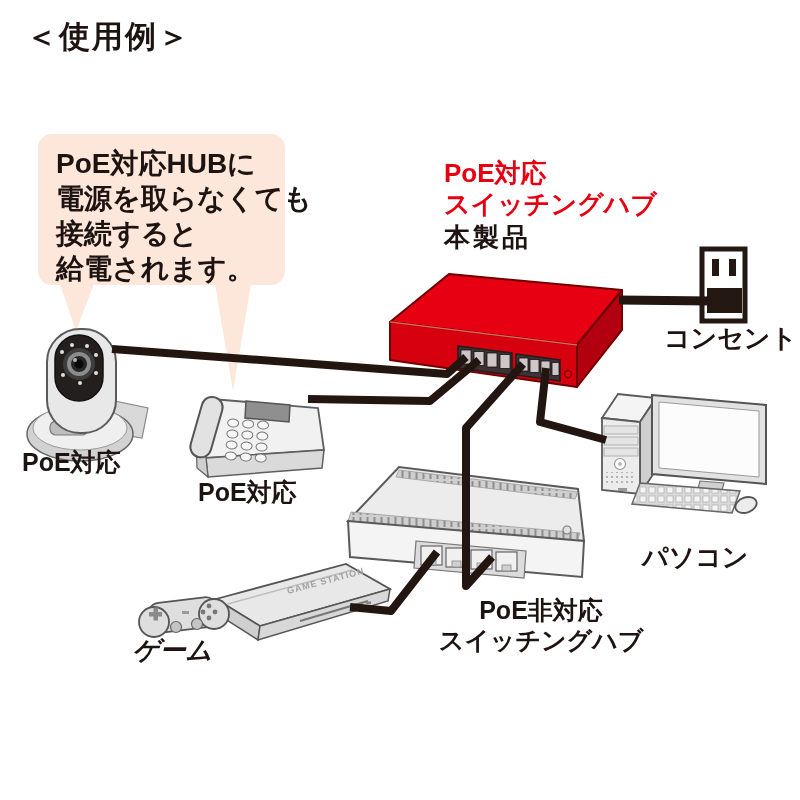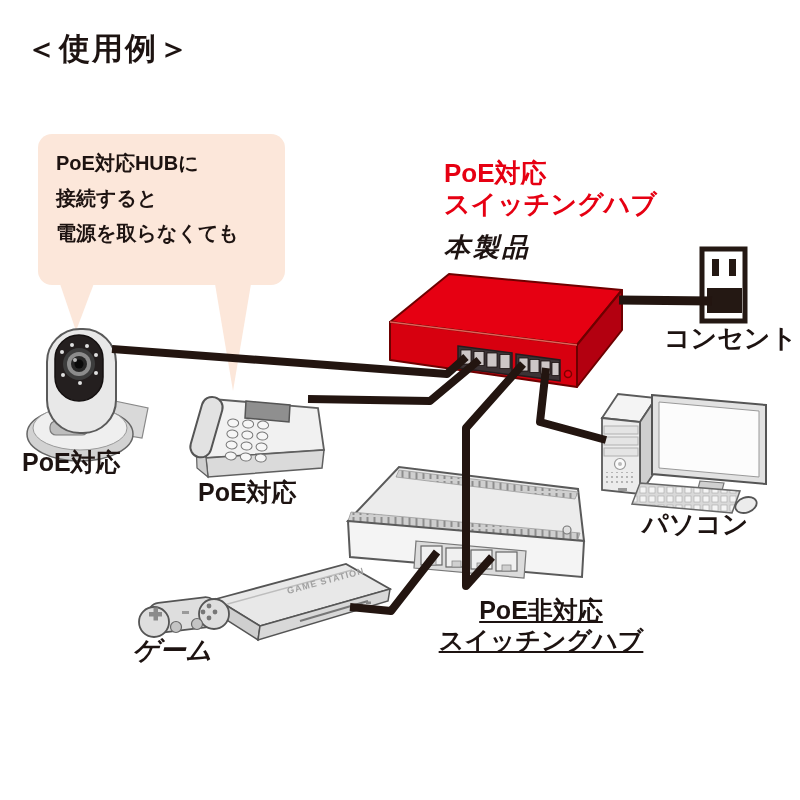--- a/index.html
+++ b/index.html
@@ -4,32 +4,32 @@
 <style>
   html,body{margin:0;padding:0;}
   body{
     width:800px;height:800px;position:relative;overflow:hidden;
     background:#ffffff;
     font-family:"Liberation Sans","DejaVu Sans",sans-serif;
     color:#1d1311;
   }
   .abs{position:absolute;}
   .jp{font-weight:bold;color:#1d1311;white-space:nowrap;}
-  .title{left:26px;top:28px;font-size:31px;letter-spacing:2px;}
-  .callout-text{left:56px;top:146px;font-size:20px;line-height:35px;}
+  .title{left:26px;top:16px;font-size:31px;letter-spacing:2px;}
+  .callout-text{left:56px;top:146px;font-size:28px;line-height:35px;}
   .product-label{left:444px;top:158px;font-size:26px;line-height:31px;}
   .product-label .red{color:#e60012;}
-  .product-label .name{margin-top:12px;letter-spacing:3px;font-style:italic;}
+  .product-label .name{margin-top:2px;letter-spacing:3px;}
   .lbl{font-size:26px;line-height:29px;}
   .lbl-camera{left:22px;top:448px;font-size:25px;line-height:28px;}
   .lbl-phone{left:198px;top:478px;font-size:25px;line-height:28px;}
   .lbl-outlet{left:664px;top:324px;}
-  .lbl-pc{left:642px;top:510px;}
+  .lbl-pc{left:642px;top:543px;}
   .lbl-game{left:133px;top:636px;font-style:italic;}
-  .lbl-hub2{left:430px;top:595px;width:222px;text-align:center;font-size:25px;line-height:30px;text-decoration:underline;}
+  .lbl-hub2{left:430px;top:595px;width:222px;text-align:center;font-size:25px;line-height:30px;}
   svg{display:block;}
 </style>
 </head>
 <body>
 
 <svg class="abs" style="left:0;top:0" width="800" height="800" viewBox="0 0 800 800">
   <defs>
     <pattern id="vent" width="7" height="12" patternUnits="userSpaceOnUse">
       <rect width="7" height="12" fill="#cfcfcf"></rect>
       <line x1="3.5" y1="1" x2="3.5" y2="11" stroke="#8d8d8d" stroke-width="2"></line>
@@ -202,22 +202,23 @@
     <polyline points="546,368 540,422 606,440"></polyline>
     <polyline points="350,607 391,611 437,552"></polyline>
     <polyline points="619,300 712,301" stroke-width="9"></polyline>
   </g>
 </svg>
 
 <div class="abs jp title">＜使用例＞</div>
 
 <div class="abs jp callout-text">
   <div>PoE対応HUBに</div>
+  <div>電源を取らなくても</div>
   <div>接続すると</div>
-  <div>電源を取らなくても</div>
+  <div>給電されます。</div>
 </div>
 
 <div class="abs jp product-label">
   <div class="red">PoE対応</div>
   <div class="red">スイッチングハブ</div>
   <div class="name">本製品</div>
 </div>
 
 <div class="abs jp lbl lbl-camera">
   <div>PoE対応</div>

